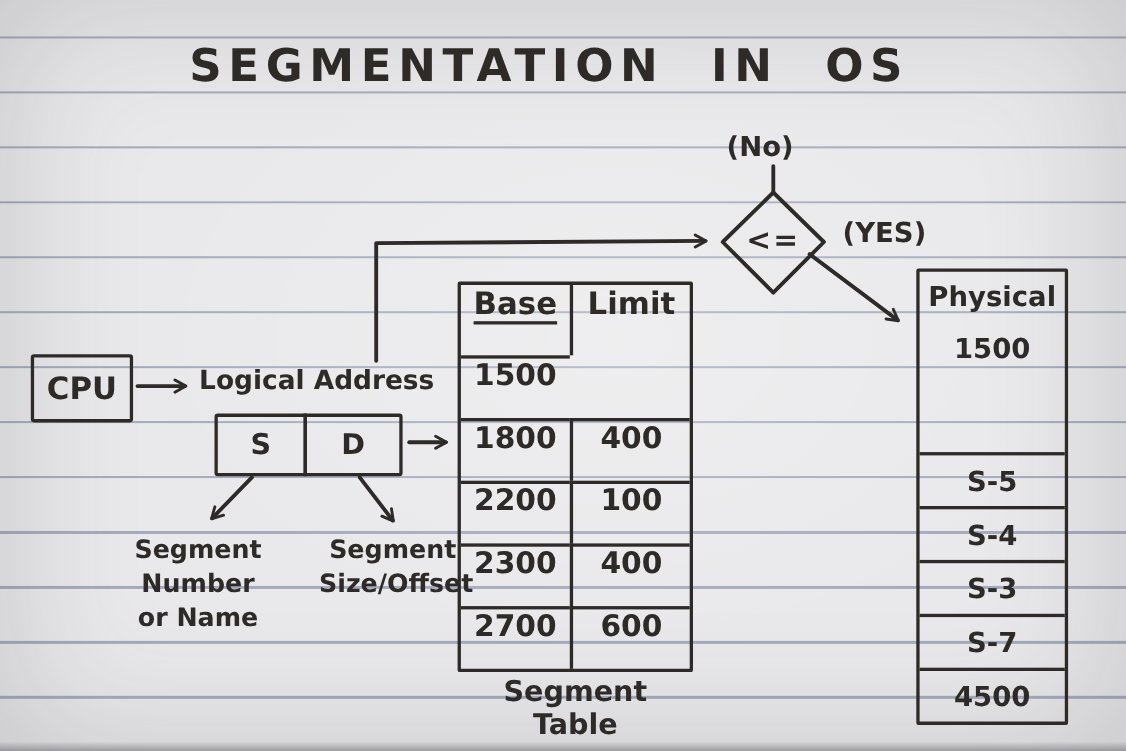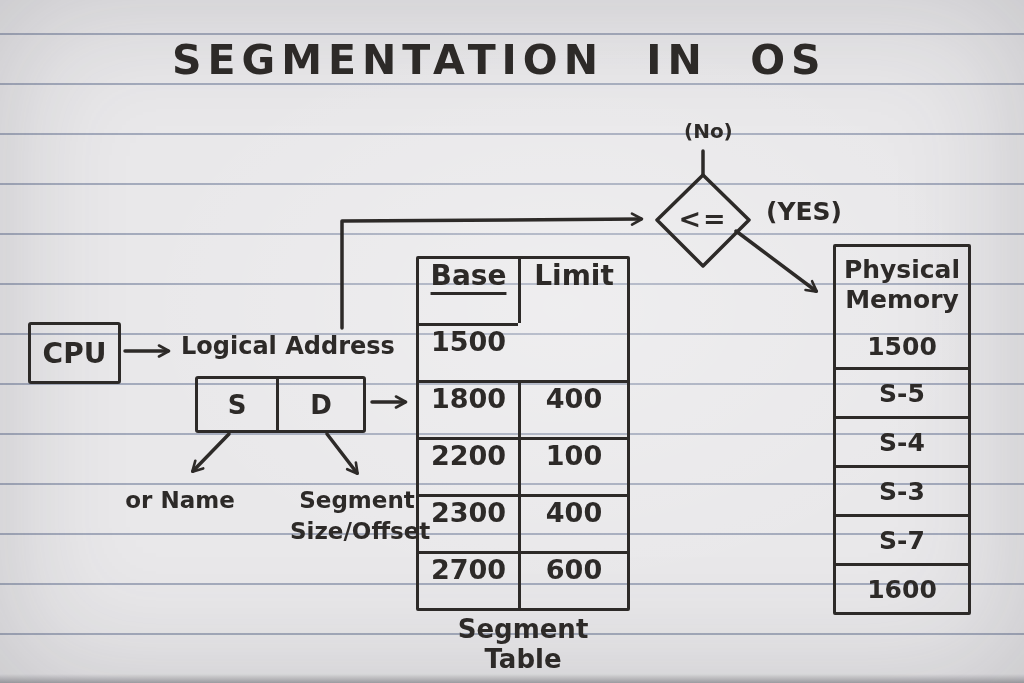--- a/index.html
+++ b/index.html
@@ -49,25 +49,25 @@
     width:99px;height:57px;box-sizing:border-box;
     display:flex;justify-content:center;
     font-size:27px;border-top:3px solid var(--ink);
   }
   .seg-cell.col2{width:109px;border-left:3px solid var(--ink);}
   .seg-row.header .seg-cell{height:64px;border-top:none;font-size:28px;}
   .underlined{text-decoration:underline;text-underline-offset:7px;text-decoration-thickness:2.5px;}
   .seg-caption{left:417px;top:614px;width:212px;text-align:center;font-size:26px;}
   
   .decision-op{left:673px;top:203px;width:60px;text-align:center;font-size:27px;letter-spacing:2px;}
-  .no-label{left:684px;top:119px;width:76px;font-size:20px;}
+  .no-label{left:653px;top:119px;width:76px;text-align:center;font-size:25px;}
   .yes-label{left:766px;top:197px;width:90px;font-size:25px;}
   
   .phys{left:833px;top:244px;width:138px;border:3.5px solid var(--ink);border-radius:2px;box-sizing:border-box;}
-  .phys-header{height:120px;box-sizing:border-box;padding-top:8px;text-align:center;}
+  .phys-header{height:164px;box-sizing:border-box;padding-top:8px;text-align:center;}
   .phys-title{font-size:25px;line-height:30px;text-align:center;}
   .phys-base{font-size:25px;margin-top:17px;}
   .phys-cell{
     height:49px;box-sizing:border-box;border-top:3px solid var(--ink);
     display:flex;align-items:center;justify-content:center;font-size:25px;
   }
   svg.overlay{position:absolute;left:0;top:0;pointer-events:none;}
   svg .stroke{stroke:var(--ink);stroke-width:3.5;fill:none;stroke-linecap:round;stroke-linejoin:round;}
 </style>
 </head>
@@ -98,20 +98,21 @@
   <div class="abs box cpu-box">
     <span class="hand">CPU</span>
   </div>
 
   <div class="abs sd-box">
     <div class="sd-cell sd-s hand">S</div>
     <div class="sd-cell sd-d hand">D</div>
   </div>
 
   <div class="abs two-line hand seg-num-label">
+    <div>Segment Number</div>
     <div>or Name</div>
   </div>
   <div class="abs two-line hand seg-size-label">
     <div>Segment</div>
     <div>Size/Offset</div>
   </div>
 
   <div class="abs seg-table">
     <div class="seg-row header">
       <div class="seg-cell hand">
@@ -142,25 +143,24 @@
   <div class="abs seg-caption hand">Segment Table</div>
 
   <div class="abs decision-op hand">&lt;=</div>
   <div class="abs no-label hand">(No)</div>
   <div class="abs yes-label hand">(YES)</div>
 
   <div class="abs phys">
     <div class="phys-header">
       <div class="phys-title hand">
         <div>Physical</div>
-        <div>Memory</div>
       </div>
       <div class="phys-base hand">1500</div>
     </div>
     <div class="phys-cell hand">S-5</div>
     <div class="phys-cell hand">S-4</div>
     <div class="phys-cell hand">S-3</div>
     <div class="phys-cell hand">S-7</div>
-    <div class="phys-cell hand">1600</div>
+    <div class="phys-cell hand">4500</div>
   </div>
 
   <div class="edge-bottom"></div>
 </div>
 
 </body></html>

